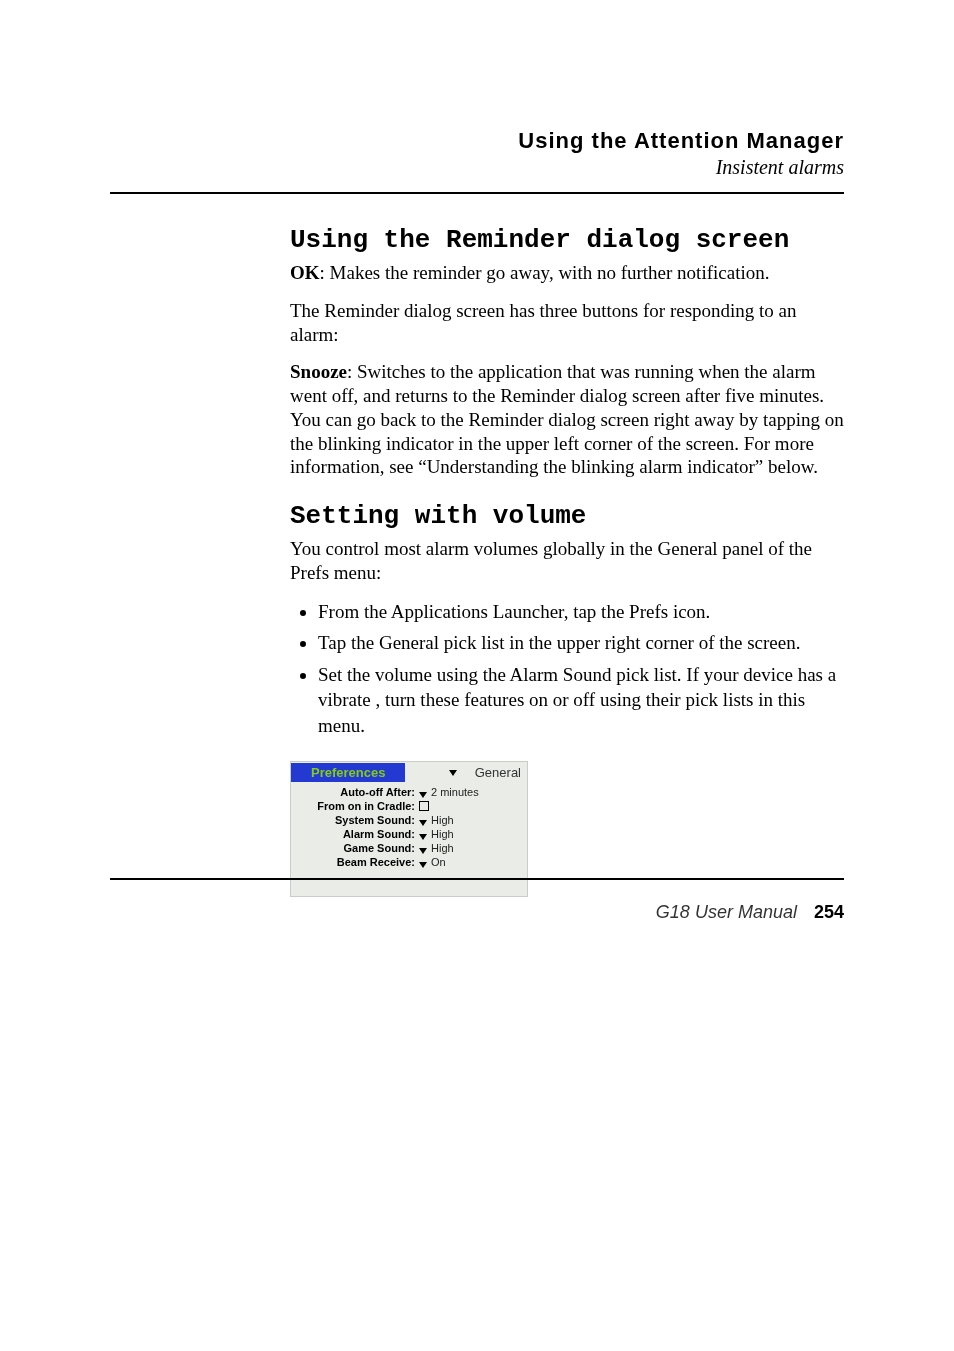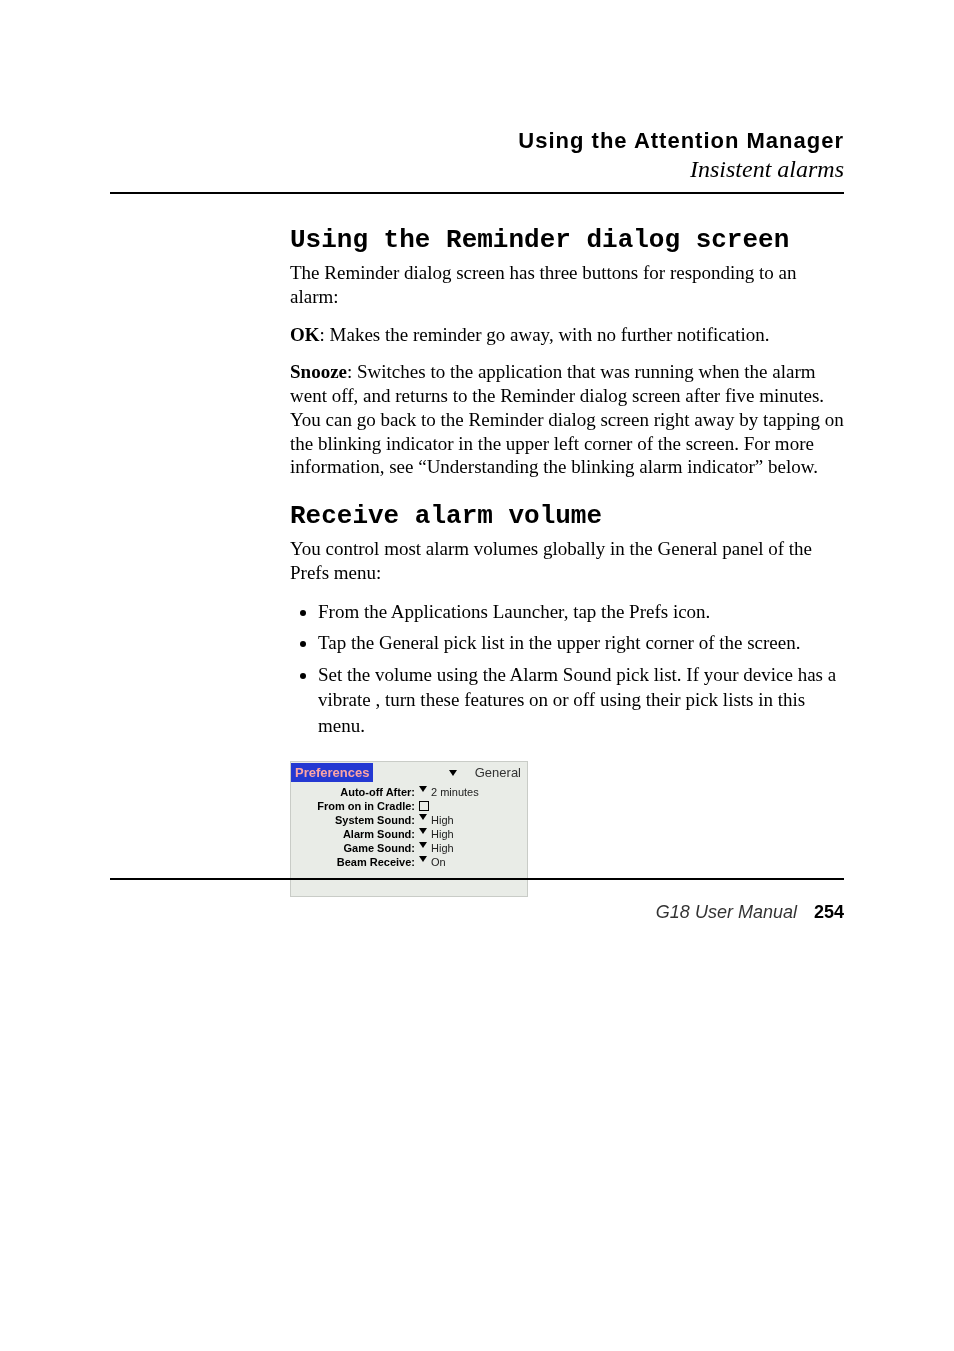--- a/index.html
+++ b/index.html
@@ -27,21 +27,21 @@
   }
   .chapter-title {
     font-family: Arial, Helvetica, sans-serif;
     font-weight: bold;
     font-size: 22px;
     letter-spacing: 1px;
   }
   .subtitle {
     font-family: "Times New Roman", Times, serif;
     font-style: italic;
-    font-size: 24px;
+    font-size: 20px;
     margin-top: 2px;
   }
   .hr-top {
     position: absolute;
     top: 184px;
     left: 110px;
     right: 110px;
     border: none;
     border-top: 2px solid #000;
   }
@@ -84,24 +84,24 @@
     font-family: Arial, Helvetica, sans-serif;
   }
   .prefs-top {
     display: flex;
     align-items: center;
     justify-content: space-between;
     height: 22px;
   }
   .prefs-title {
     background: #2439d2;
-    color: #fca5a5;
+    color: #84cc16;
     font-weight: bold;
     font-size: 13px;
-    padding: 2px 4px;
+    padding: 2px 20px;
   }
   .prefs-category {
     font-size: 13px;
     color: #333;
     padding-right: 6px;
     display: flex;
     align-items: center;
     gap: 18px;
   }
   .tri {
@@ -120,21 +120,21 @@
   }
   .prefs-label {
     font-weight: bold;
     width: 118px;
     text-align: right;
     padding-right: 4px;
     white-space: nowrap;
   }
   .prefs-value {
     display: flex;
-    align-items: flex-start;
+    align-items: flex-end;
     gap: 4px;
     color: #222;
   }
   .checkbox {
     display: inline-block;
     width: 10px;
     height: 10px;
     border: 1.5px solid #000;
     box-sizing: border-box;
     background: #e9ece7;
@@ -170,32 +170,32 @@
 
   <div class="header-block">
     <div class="chapter-title">Using the Attention Manager</div>
     <div class="subtitle">Insistent alarms</div>
   </div>
   <hr class="hr-top">
 
   <div class="content">
 
     <h2 class="section">Using the Reminder dialog screen</h2>
-    <p class="body">The Reminder dialog screen has three buttons for responding to an alarm:</p>
-
     <p class="body">
       <span class="bold">OK</span><span>: Makes the reminder go away, with no further notification.</span>
     </p>
 
+    <p class="body">The Reminder dialog screen has three buttons for responding to an alarm:</p>
+
     <p class="body">
       <span class="bold">Snooze</span><span>: Switches to the application that was running when the alarm went off, and returns to the Reminder dialog screen after five minutes. You can go back to the Reminder dialog screen right away by tapping on the blinking indicator in the upper left corner of the screen. For more information, see “Understanding the blinking alarm indicator” below.</span>
     </p>
 
 
-    <h2 class="section" style="margin-top:22px;">Receive alarm volume</h2>
+    <h2 class="section" style="margin-top:22px;">Setting with volume</h2>
     <p class="body">You control most alarm volumes globally in the General panel of the Prefs menu:</p>
 
     <ul class="bullets">
       <li>From the Applications Launcher, tap the Prefs icon.</li>
       <li>Tap the General pick list in the upper right corner of the screen.</li>
       <li>Set the volume using the Alarm Sound pick list. If your device has a vibrate , turn these features on or off using their pick lists in this menu.</li>
     </ul>
 
     <div class="prefs-widget">
       <div class="prefs-top">

